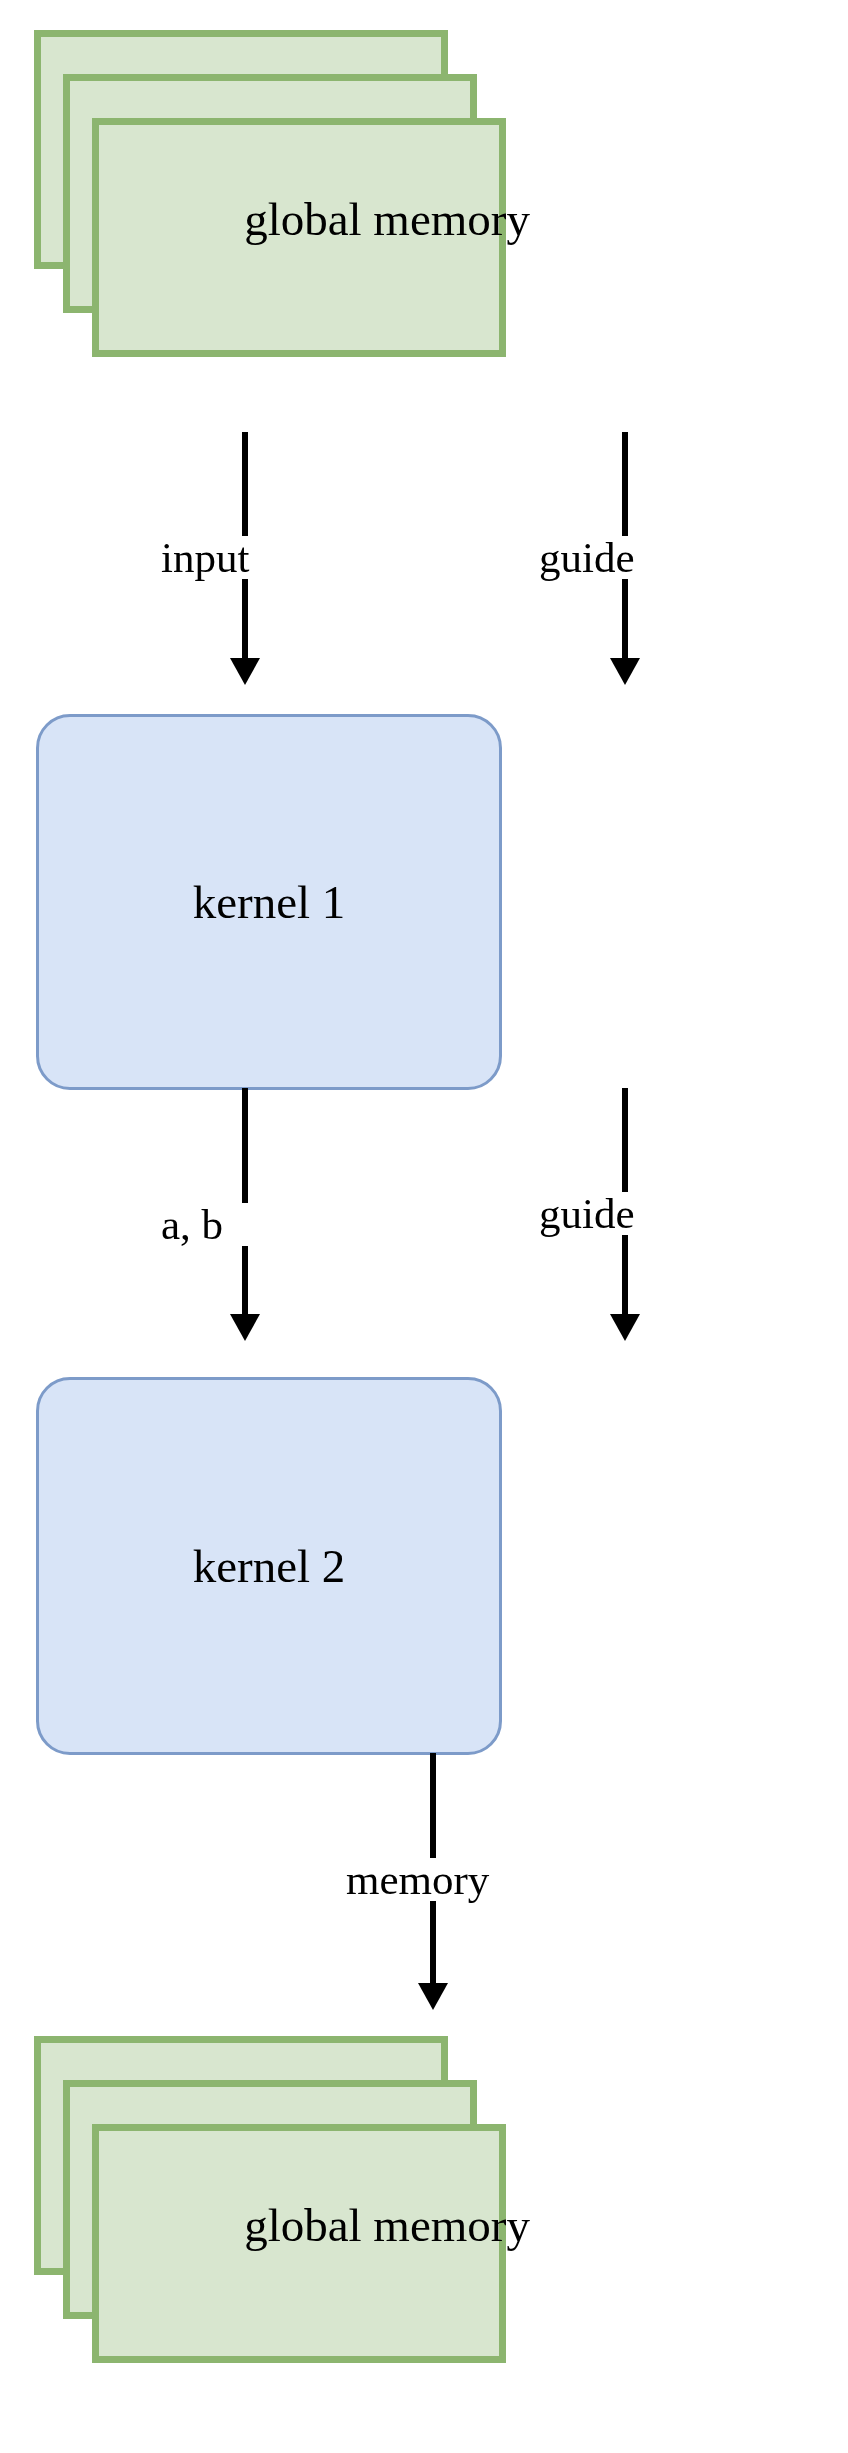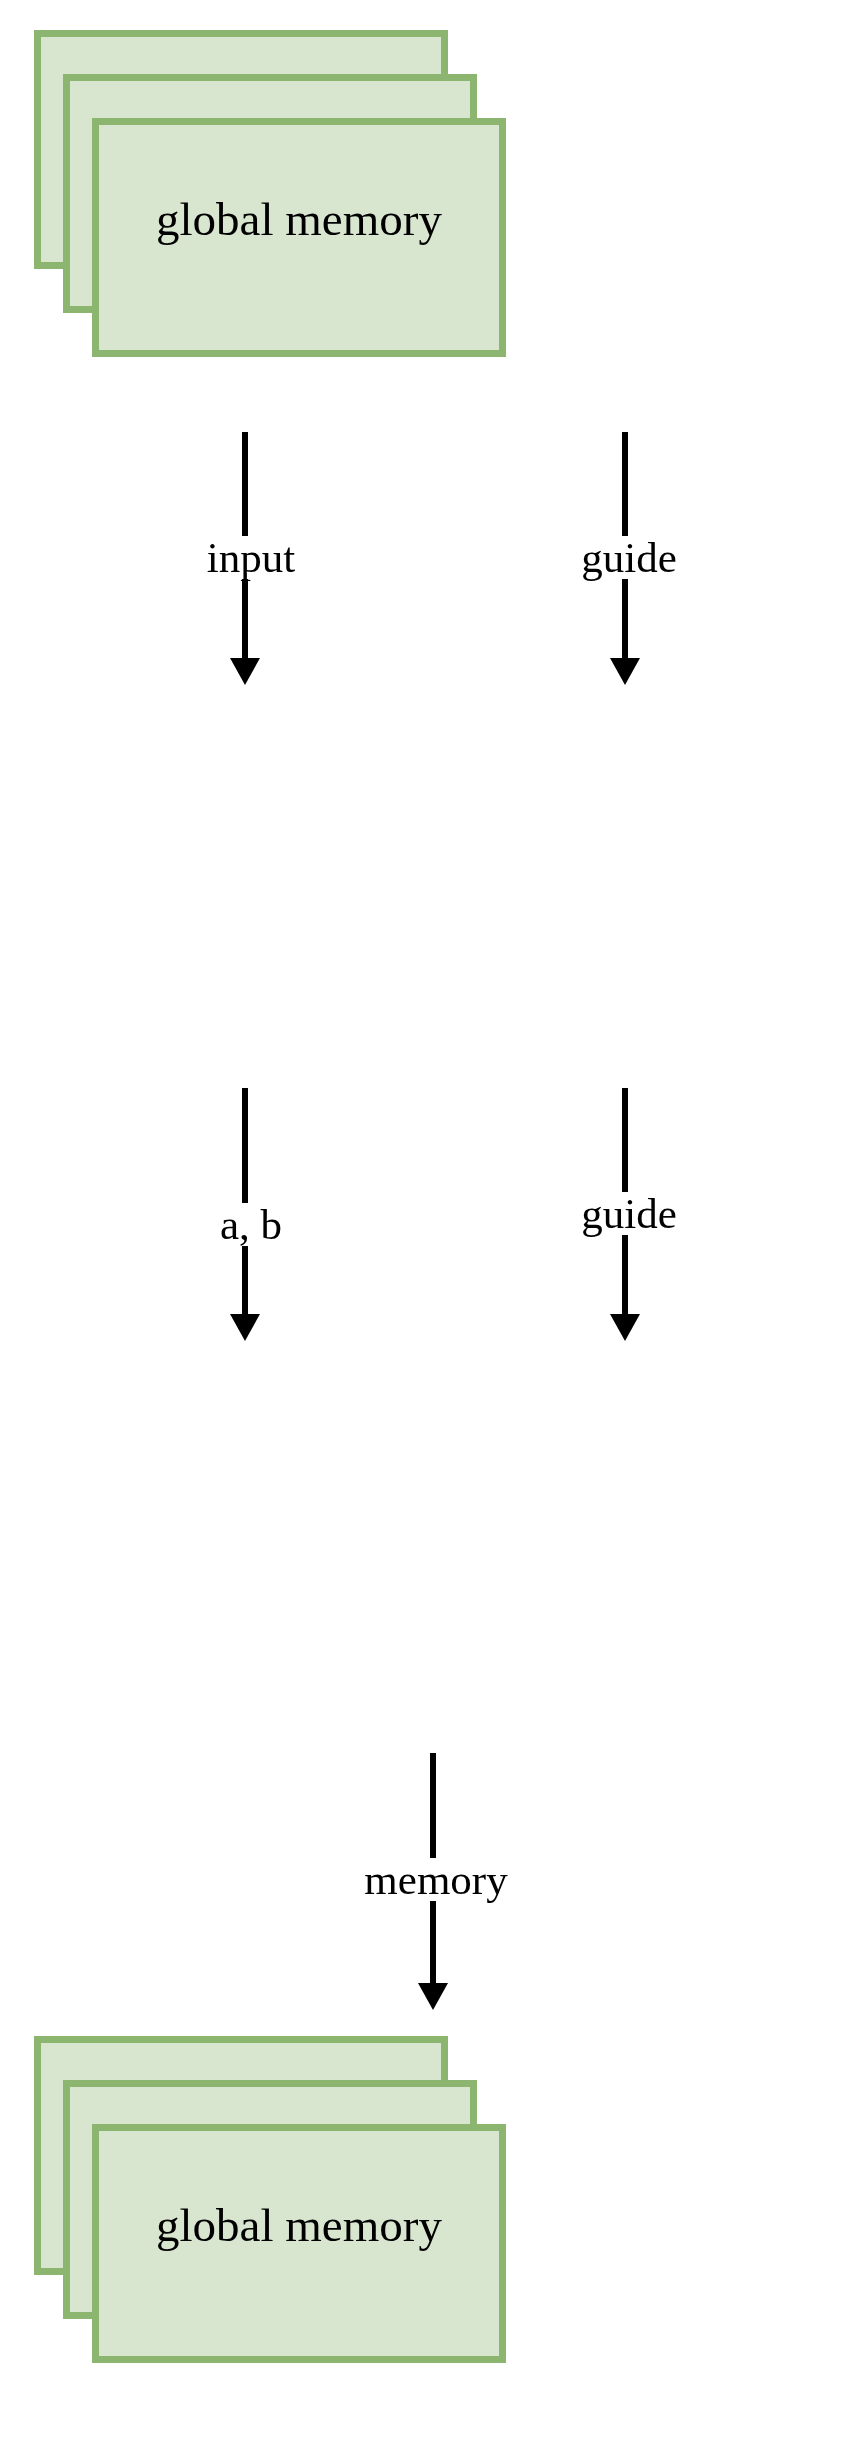--- a/index.html
+++ b/index.html
@@ -33,25 +33,26 @@
     box-sizing: border-box;
   }
   .mem-card.back   { left: 0px;  top: 0px;   width: 414px; height: 239px; z-index: 1; }
   .mem-card.middle { left: 29px; top: 44px;  width: 414px; height: 239px; z-index: 2; }
   .mem-card.front  { left: 58px; top: 88px;  width: 414px; height: 239px; z-index: 3; }
 
   .mem-label {
     position: absolute;
     z-index: 4;
     width: 414px;
-    text-align: center;
+    text-align: right;
     font-size: 47px;
     line-height: 1;
     color: #000000;
     white-space: nowrap;
+    margin-left: 24px;
   }
 
   
   .kernel-box {
     position: absolute;
     background: #d8e4f7;
     border: 3px solid #7d9bc9;
     border-radius: 34px;
     box-sizing: border-box;
     display: flex;
@@ -80,21 +81,20 @@
     border-top: 27px solid #000000;
   }
   .edge-label {
     position: absolute;
     font-size: 43px;
     line-height: 1;
     color: #000000;
     white-space: nowrap;
     background: #ffffff;
     padding: 0 6px;
-    text-align: center;
     z-index: 6;
   }
 </style>
 </head>
 <body>
 
 <div id="diagram-root">
 
   <div class="mem-stack" style="left:34px; top:30px; width:472px; height:406px;">
     <div class="mem-card back"></div>
@@ -104,29 +104,35 @@
   </div>
 
   <div class="conn-line" style="left:242px; top:432px; height:226px;"></div>
   <div class="arrow-head" style="left:230px; top:658px;"></div>
   <div class="edge-label" style="left:155px; top:536px; width:180px;">input</div>
 
   <div class="conn-line" style="left:622px; top:432px; height:226px;"></div>
   <div class="arrow-head" style="left:610px; top:658px;"></div>
   <div class="edge-label" style="left:533px; top:536px; width:180px;">guide</div>
 
+  <div class="kernel-box" style="left:36px; top:714px; width:466px; height:376px;">
+    <span class="kernel-label">kernel 1</span>
+  </div>
 
   <div class="conn-line" style="left:242px; top:1088px; height:226px;"></div>
   <div class="arrow-head" style="left:230px; top:1314px;"></div>
   <div class="edge-label" style="left:155px; top:1203px; width:180px;">a, b</div>
 
   <div class="conn-line" style="left:622px; top:1088px; height:226px;"></div>
   <div class="arrow-head" style="left:610px; top:1314px;"></div>
   <div class="edge-label" style="left:533px; top:1192px; width:180px;">guide</div>
 
+  <div class="kernel-box" style="left:36px; top:1377px; width:466px; height:378px;">
+    <span class="kernel-label">kernel 2</span>
+  </div>
 
   <div class="conn-line" style="left:430px; top:1753px; height:230px;"></div>
   <div class="arrow-head" style="left:418px; top:1983px;"></div>
   <div class="edge-label" style="left:340px; top:1858px; width:180px;">memory</div>
 
   <div class="mem-stack" style="left:34px; top:2036px; width:472px; height:406px;">
     <div class="mem-card back"></div>
     <div class="mem-card middle"></div>
     <div class="mem-card front"></div>
     <div class="mem-label" style="left:58px; top:166px;">global memory</div>

